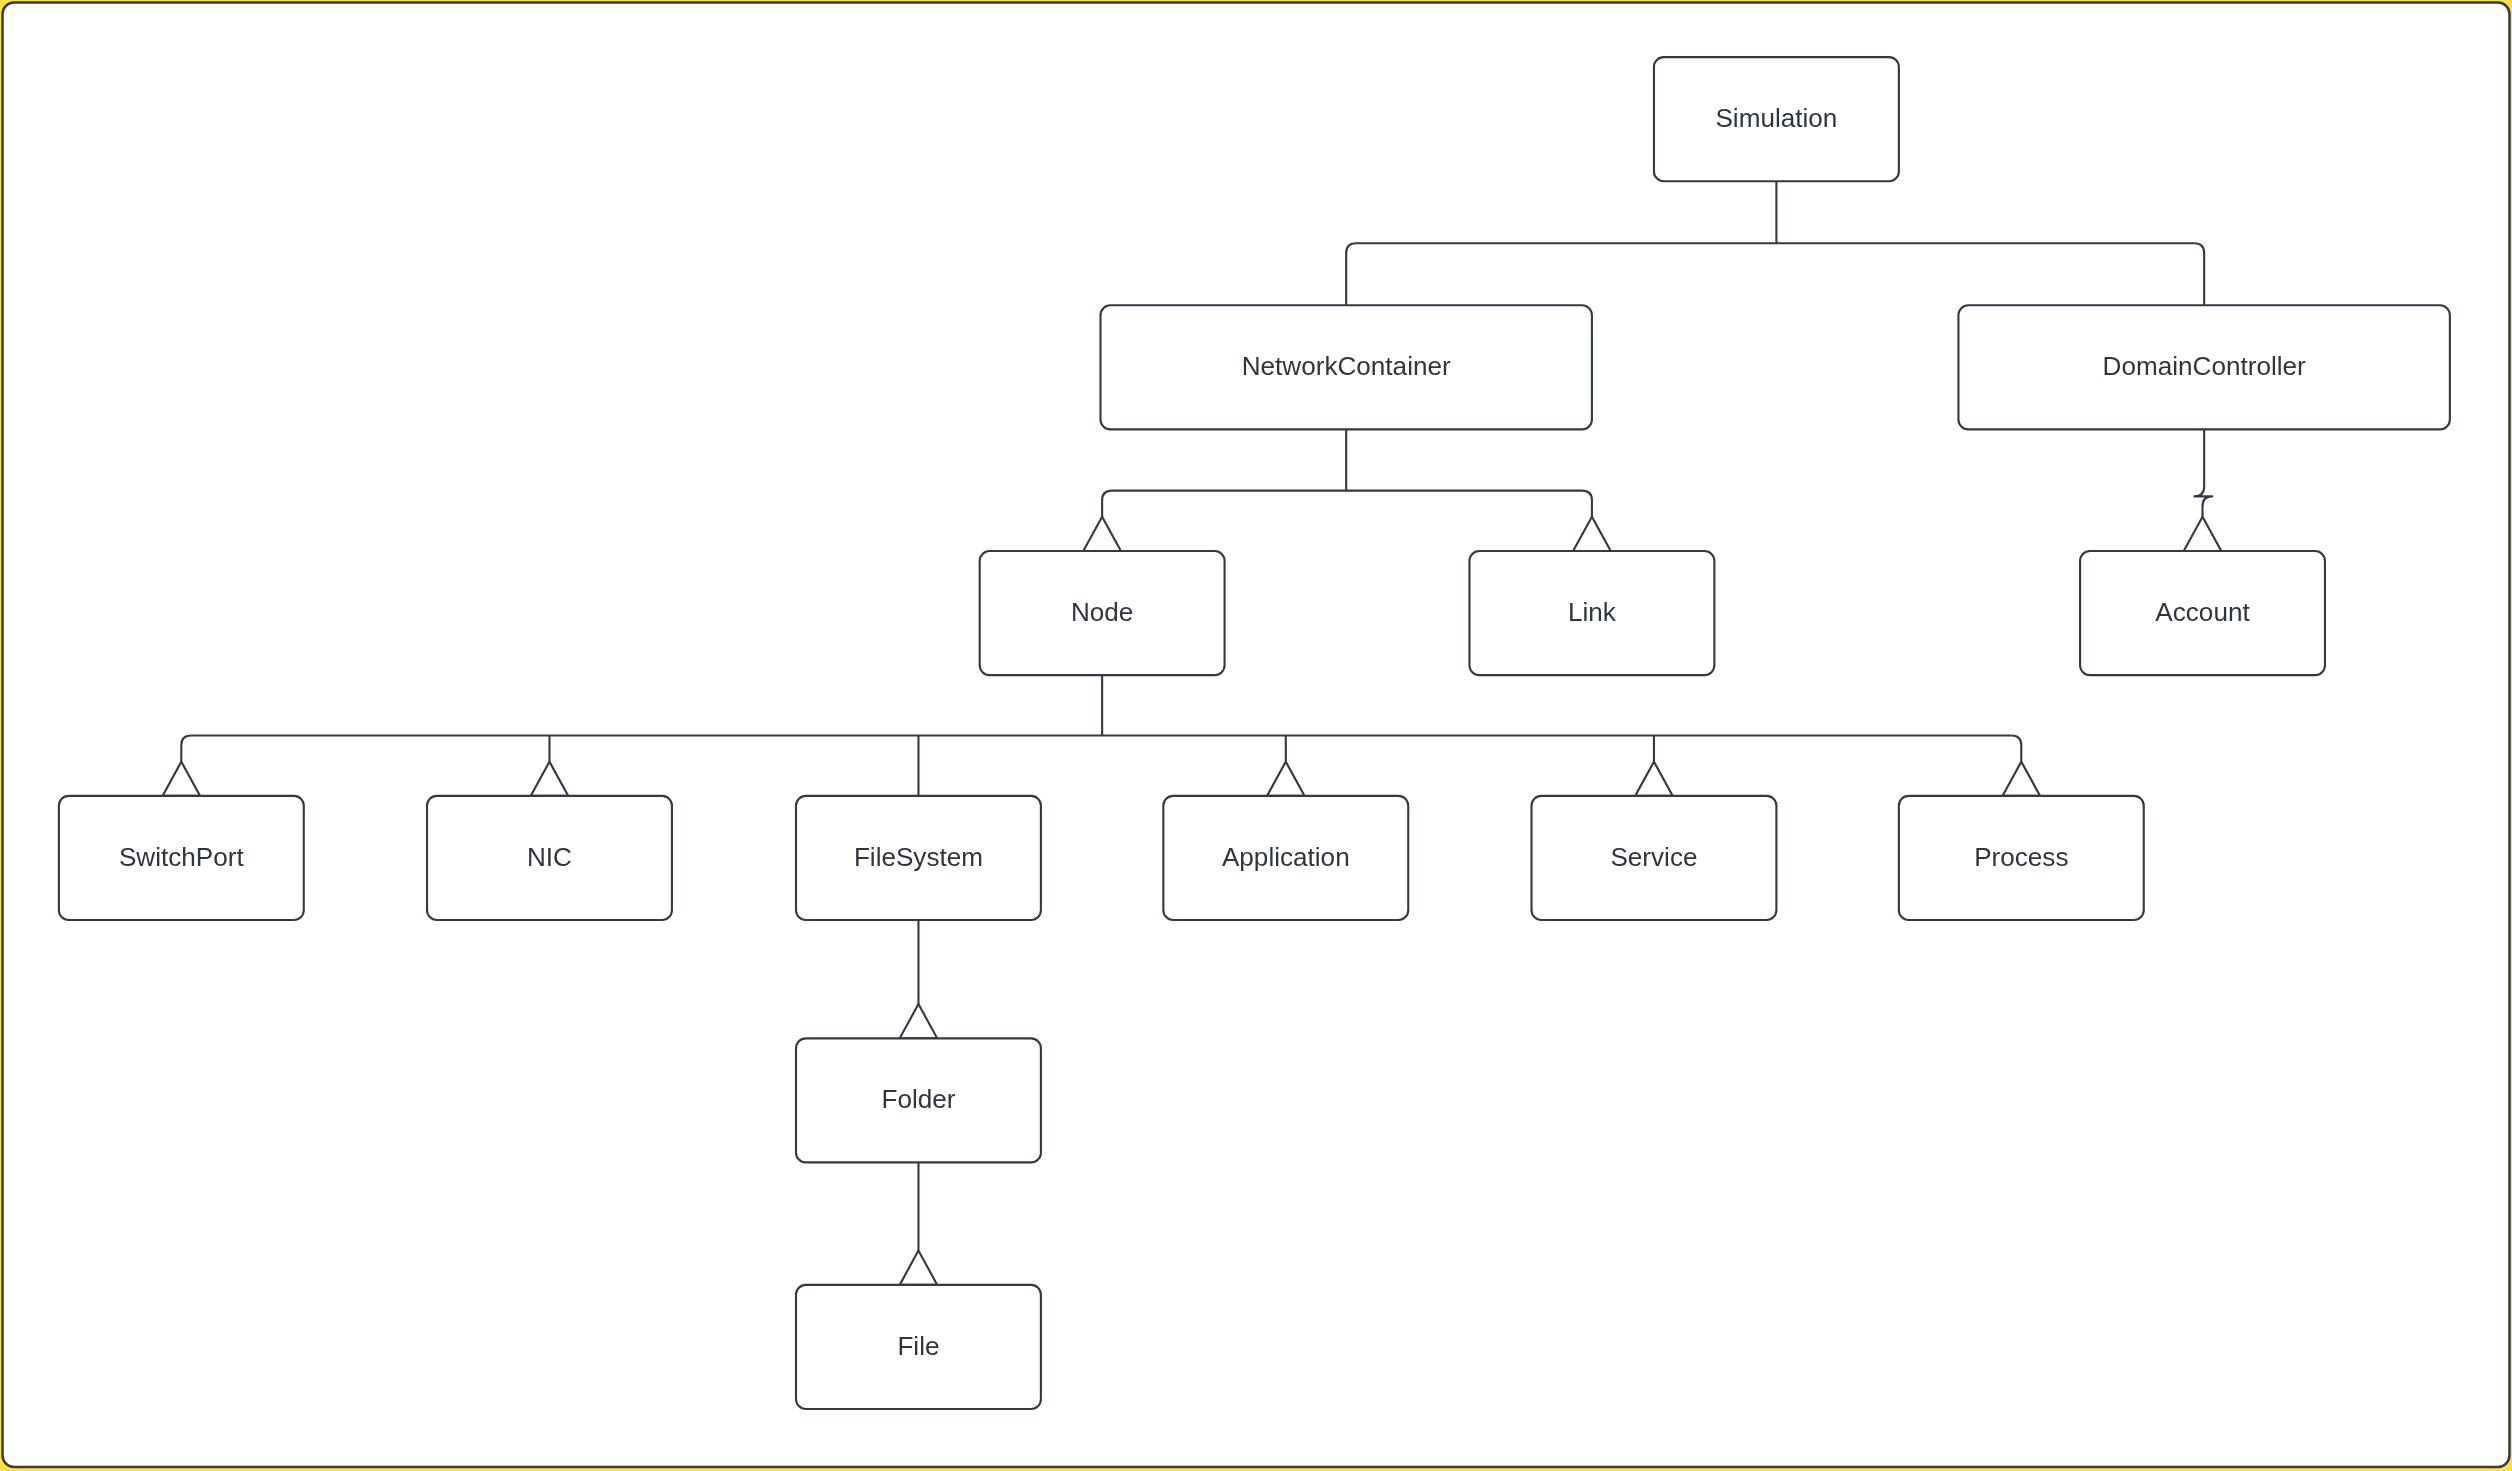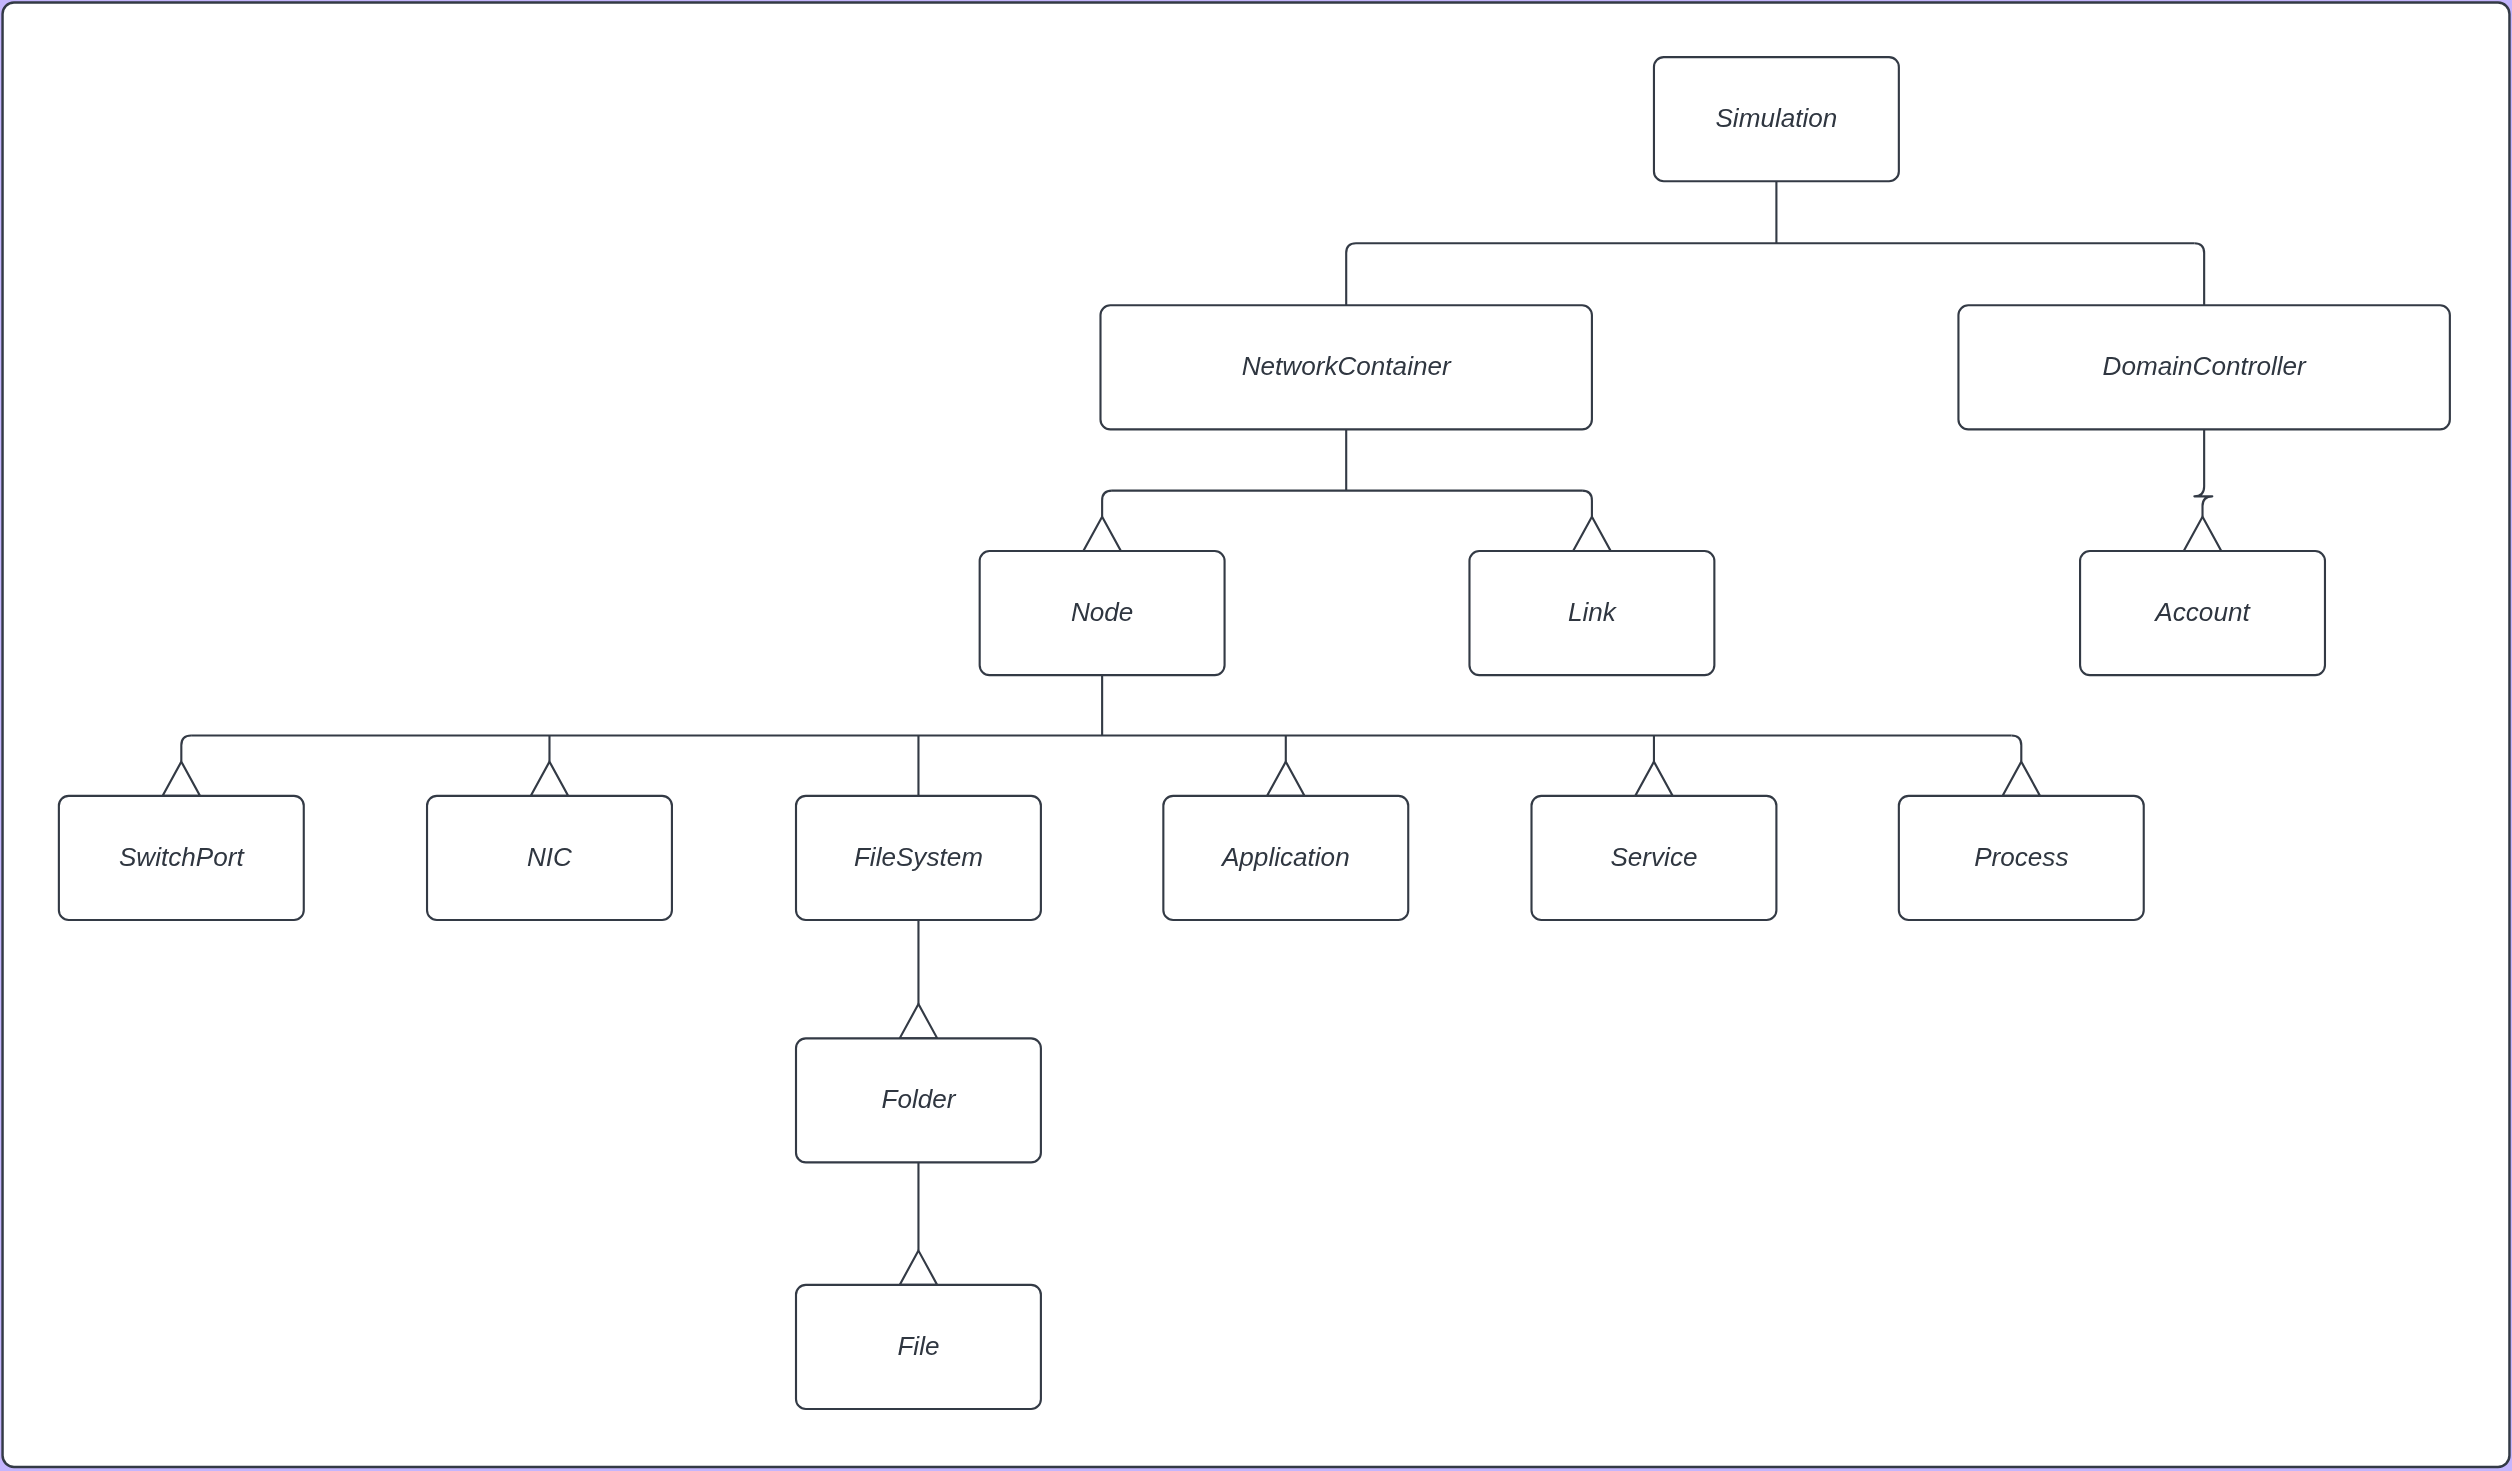--- a/index.html
+++ b/index.html
@@ -4,24 +4,23 @@
 <style>
   html, body {
     margin: 0;
     padding: 0;
     background: #ffffff;
   }
   #canvas {
     position: relative;
     width: 2512px;
     height: 1471px;
-    background: #c4b5fd;
+    background: #fde047;
     overflow: hidden;
     font-family: "Liberation Sans", sans-serif;
-    font-style: italic;
   }
   #diagram-svg {
     position: absolute;
     left: 0;
     top: 0;
     width: 2512px;
     height: 1471px;
   }
   .edge {
     fill: none;

